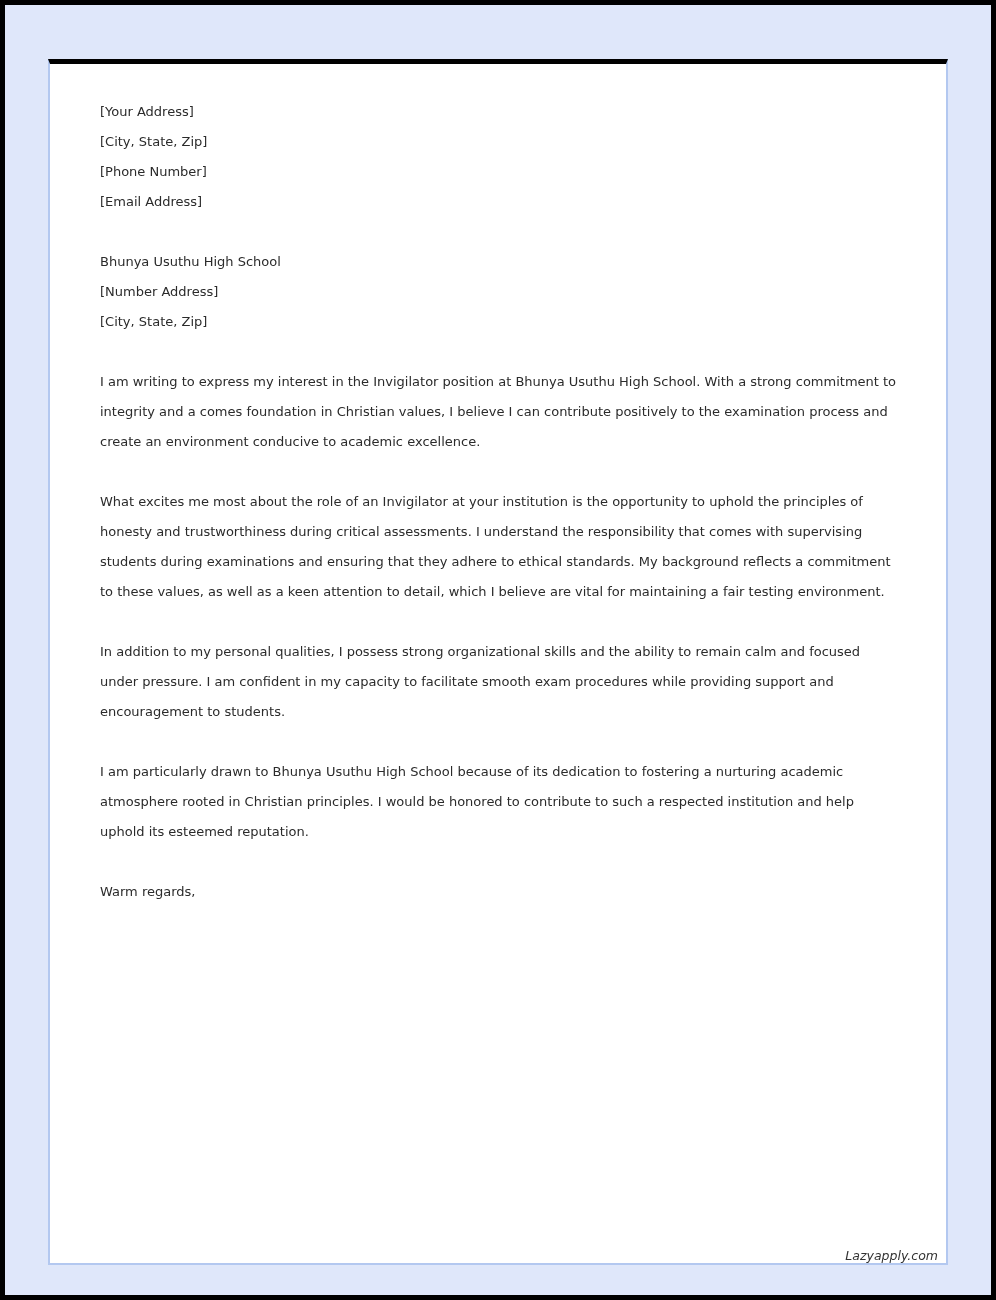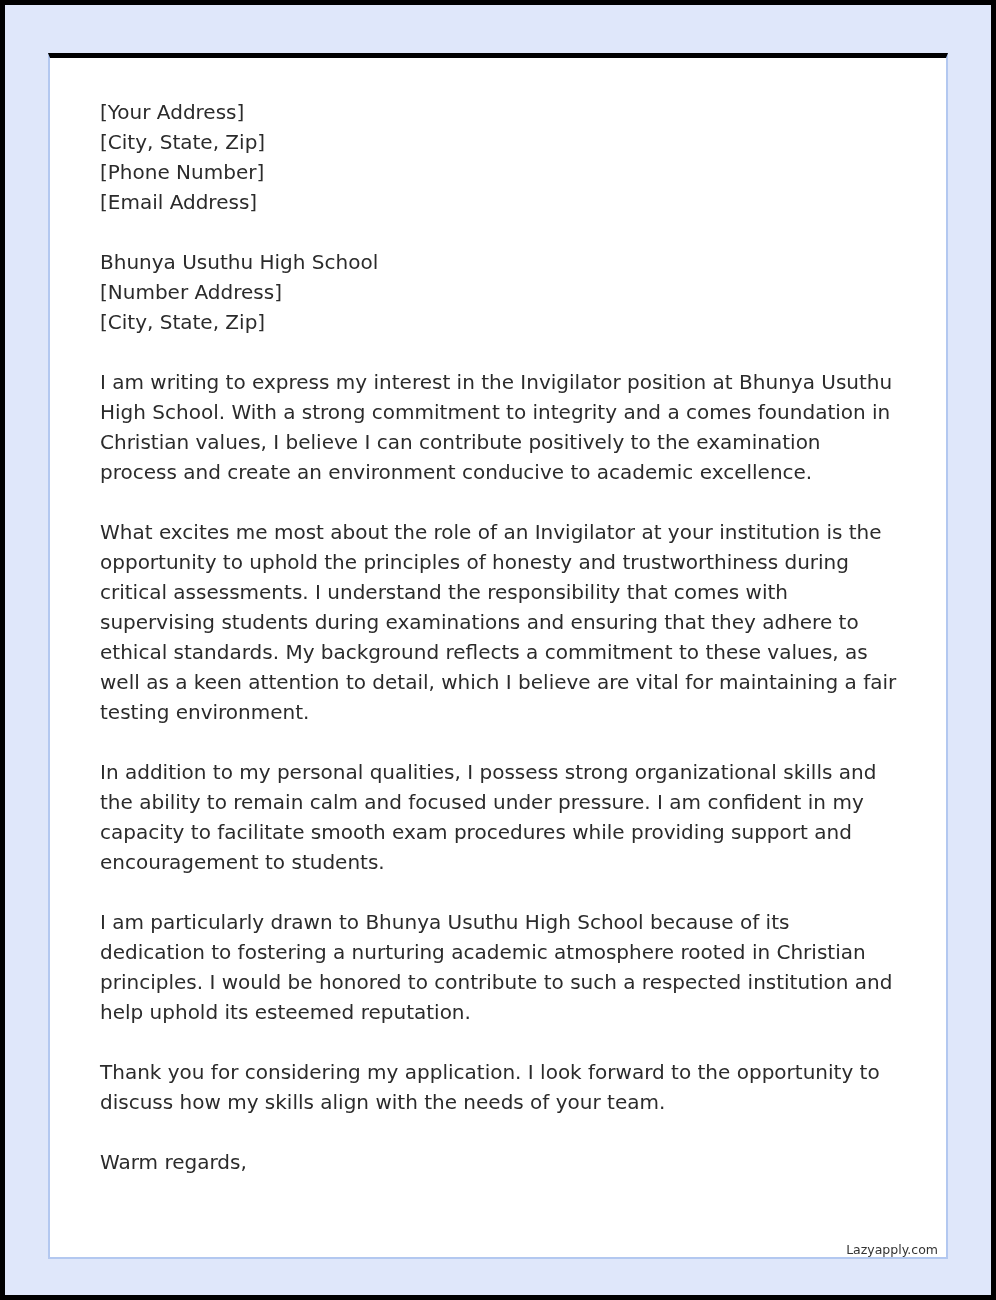--- a/index.html
+++ b/index.html
@@ -15,31 +15,32 @@
     .name-header {
       position: absolute; right: 50px; top: 14px;
       font-family: Liberation Serif, serif;
       font-size: 36px; letter-spacing: -1px;
       color: #e9edf7;
       -webkit-text-stroke: 1.3px #555a60;
       white-space: nowrap;
       margin-top: 44px;
     }
     .paper {
-      position: absolute; left: 43px; top: 48px; width: 900px; height: 1206px;
+      position: absolute; left: 43px; top: 54px; width: 900px; height: 1206px;
       background: #fff;
       border-top: 5px solid #000;
       border-left: 2px solid #b3c8f0;
       border-right: 2px solid #b3c8f0;
       border-bottom: 2px solid #b3c8f0;
       box-sizing: border-box;
+      font-style: italic;
     }
     .letter {
       position: absolute; left: 95px; top: 92px; width: 800px;
-      font-size: 20px; line-height: 30px; color: #2b2b2b;
+      font-size: 13px; line-height: 30px; color: #2b2b2b;
     }
     .letter p { margin: 0 0 30px 0; }
     .letter .line { display: block; }
     .watermark {
       position: absolute; right: 55px; top: 1243px;
       font-size: 12.5px; color: #333; 
     }
   </style>
 </head>
 <body>
@@ -60,17 +61,16 @@
     </p>
     <p>
       <span class="line">Bhunya Usuthu High School</span>
       <span class="line">[Number Address]</span>
       <span class="line">[City, State, Zip]</span>
     </p>
     <p>I am writing to express my interest in the Invigilator position at Bhunya Usuthu High School. With a strong commitment to integrity and a comes foundation in Christian values, I believe I can contribute positively to the examination process and create an environment conducive to academic excellence.</p>
     <p>What excites me most about the role of an Invigilator at your institution is the opportunity to uphold the principles of honesty and trustworthiness during critical assessments. I understand the responsibility that comes with supervising students during examinations and ensuring that they adhere to ethical standards. My background reflects a commitment to these values, as well as a keen attention to detail, which I believe are vital for maintaining a fair testing environment.</p>
     <p>In addition to my personal qualities, I possess strong organizational skills and the ability to remain calm and focused under pressure. I am confident in my capacity to facilitate smooth exam procedures while providing support and encouragement to students.</p>
     <p>I am particularly drawn to Bhunya Usuthu High School because of its dedication to fostering a nurturing academic atmosphere rooted in Christian principles. I would be honored to contribute to such a respected institution and help uphold its esteemed reputation.</p>
-    <p>Thank you for considering my application. I look forward to the opportunity to discuss how my skills align with the needs of your team.</p>
     <p>Warm regards,</p>
 
   </div>
 </div>
 
 </body></html>

